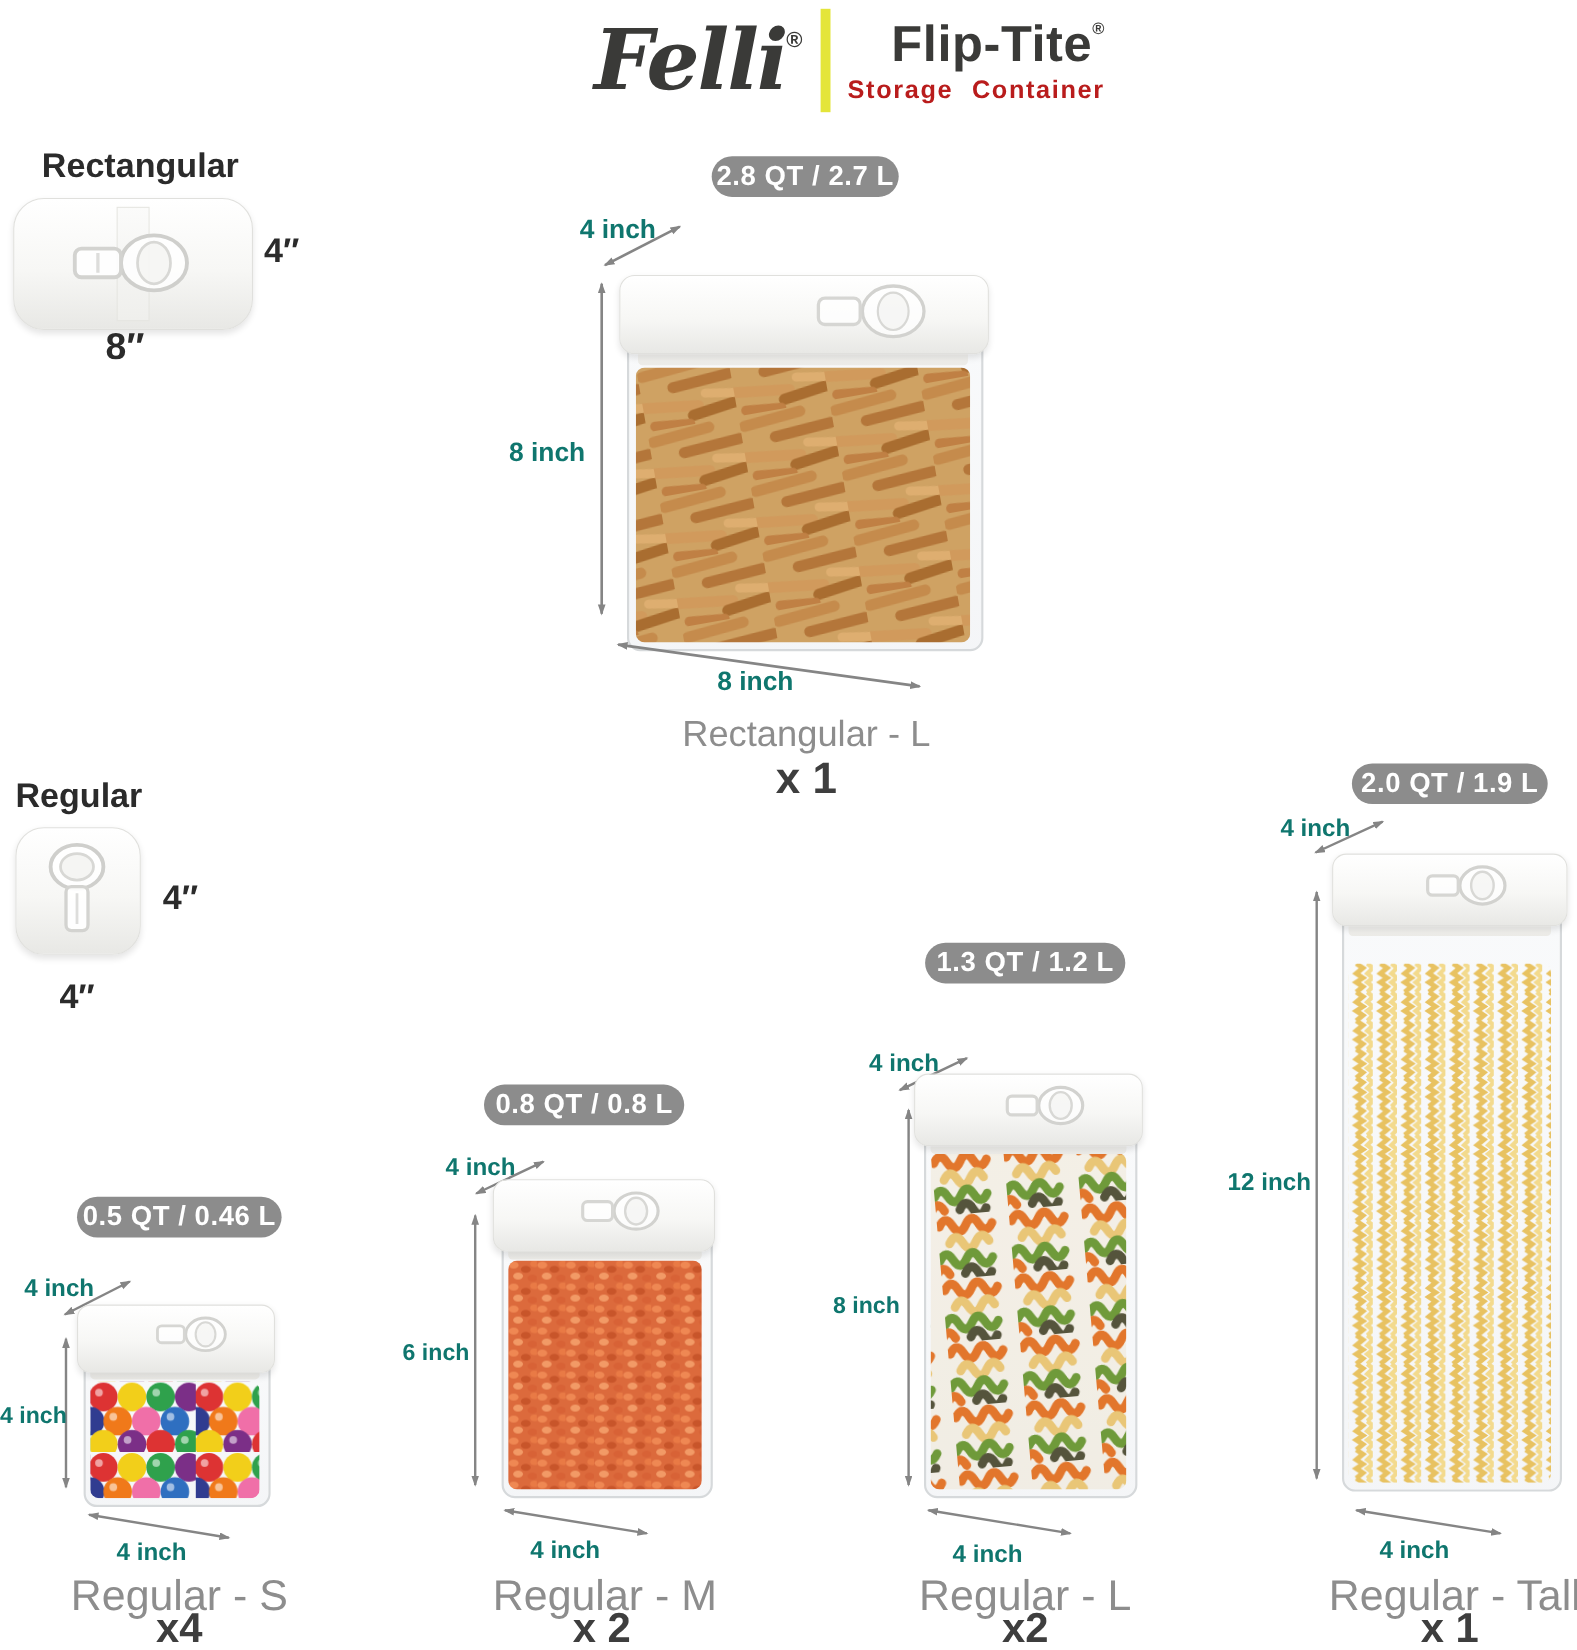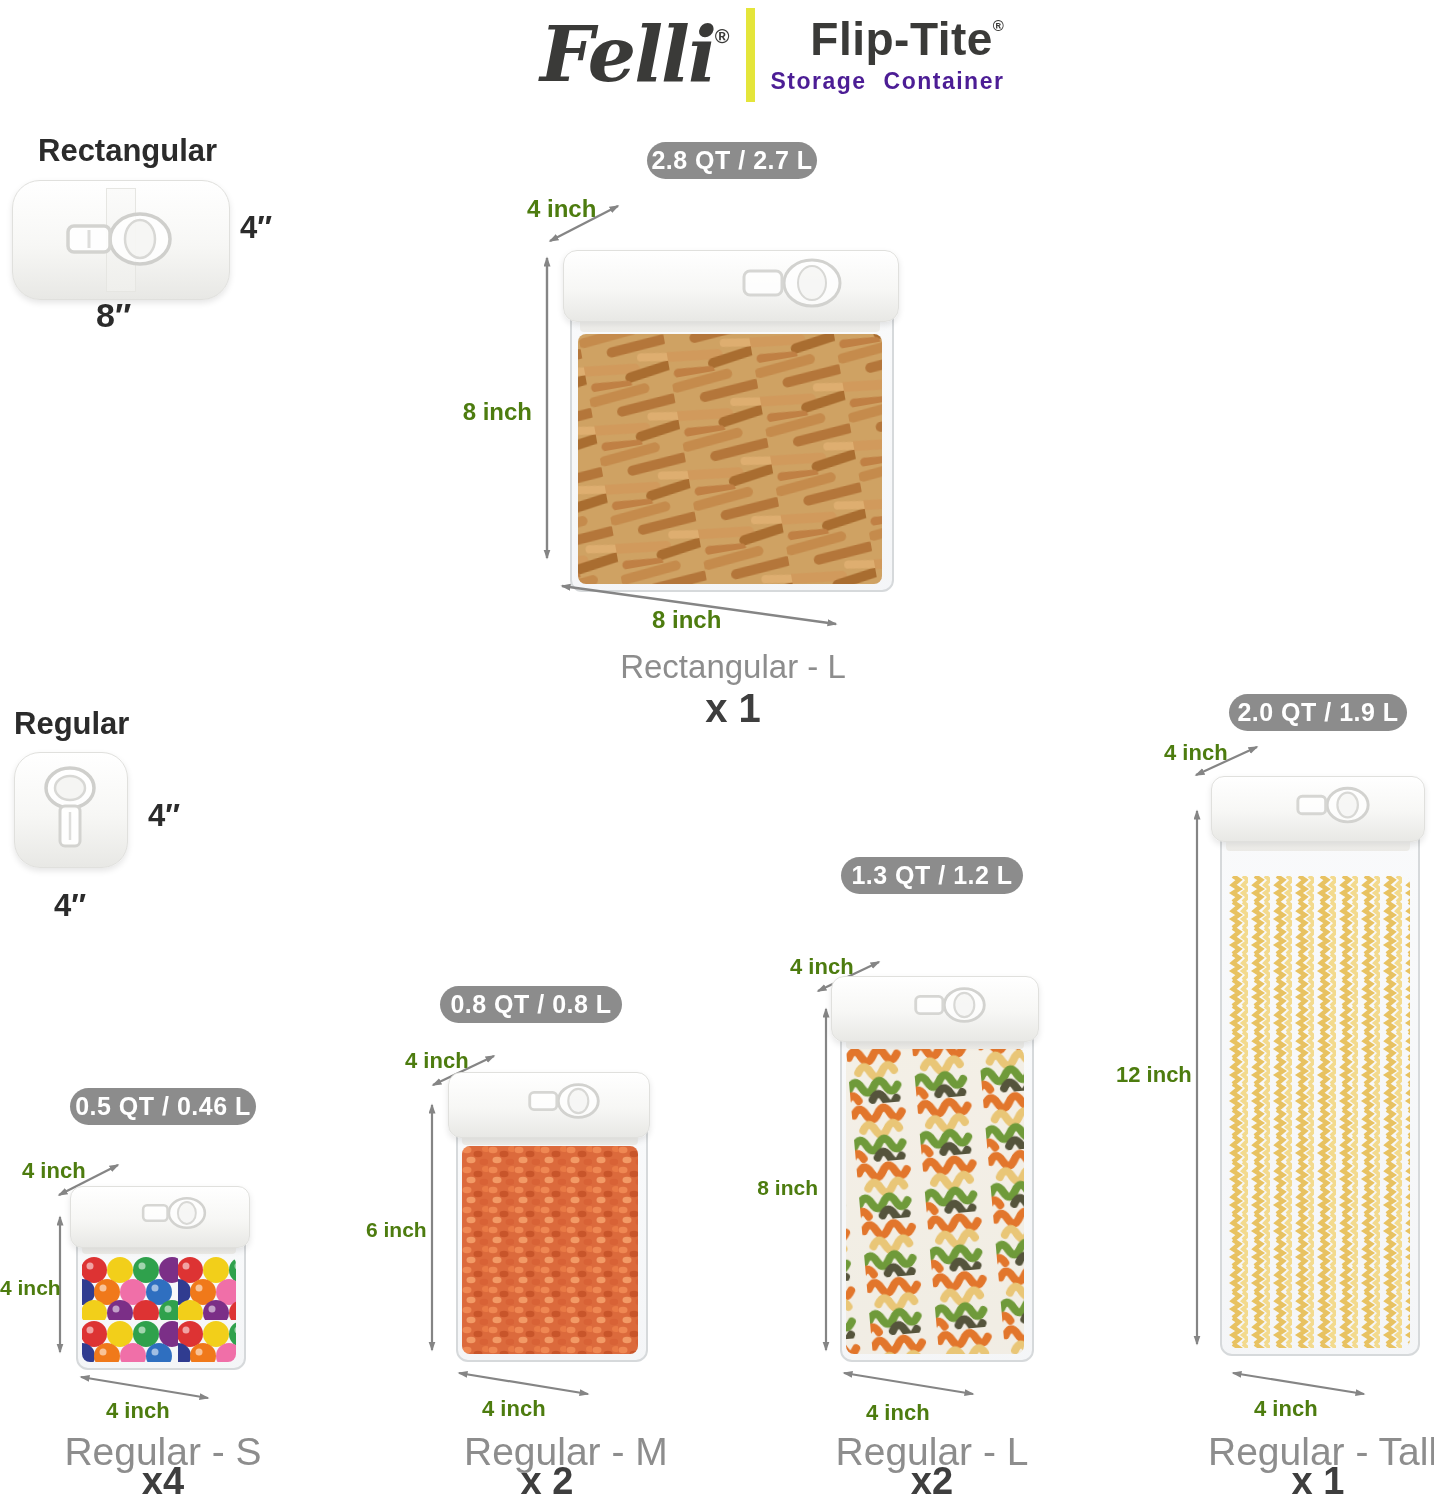--- a/index.html
+++ b/index.html
@@ -7,27 +7,27 @@
           font-family:"Liberation Sans",sans-serif;overflow:hidden;padding-left:44px;}
   .abs{position:absolute;}
   
   .logo-row{display:flex;align-items:center;}
   .brand{font-family:"DejaVu Serif",serif;font-style:italic;font-weight:bold;
          font-size:76px;color:#3a3a38;line-height:1;letter-spacing:-2px;}
   .brand-reg{font-size:20px;vertical-align:38px;font-style:normal;font-family:"Liberation Sans",sans-serif;}
   .logo-bar{width:9px;height:94px;background:#e4e53a;margin:0 16px 0 18px;}
   .product{font-size:46px;font-weight:800;color:#3a3a38;line-height:1.05;letter-spacing:0.5px;text-align:right;}
   .product-reg{font-size:15px;vertical-align:24px;font-weight:bold;}
-  .subtitle{font-size:23px;font-weight:bold;color:#4c1d95;letter-spacing:1.5px;word-spacing:9px;margin-top:4px;}
+  .subtitle{font-size:23px;font-weight:bold;color:#b91c1c;letter-spacing:1.5px;word-spacing:9px;margin-top:4px;}
   
   .grp-title{color:#2b2b2b;font-size:31px;font-weight:bold;white-space:nowrap;}
   .legend-dim{color:#2b2b2b;font-size:31px;font-weight:bold;white-space:nowrap;}
   .badge{display:flex;align-items:center;justify-content:center;background:#8c8c8c;color:#fff;
          font-weight:bold;font-size:25px;border-radius:19px;white-space:nowrap;letter-spacing:0.5px;}
-  .dim{color:#4d7c0f;font-weight:bold;font-size:22px;white-space:nowrap;}
+  .dim{color:#0f766e;font-weight:bold;font-size:22px;white-space:nowrap;}
   .name{color:#8d8d8d;font-size:39px;text-align:center;white-space:nowrap;}
   .count{color:#3e3e3e;font-size:38px;font-weight:bold;text-align:center;white-space:nowrap;}
   
   .lid{background:linear-gradient(180deg,#ffffff 0%,#f7f7f5 55%,#e8e8e5 100%);
        border:1px solid #e0e0dd;box-shadow:0 3px 6px rgba(0,0,0,0.10);}
   .rim{background:linear-gradient(180deg,#f8f8f6,#ecebe7);border-radius:4px;}
   .body-box{background:linear-gradient(180deg,rgba(244,246,248,0.55),rgba(231,234,238,0.45));
             border:2px solid #d6d9db;border-radius:6px 6px 12px 12px;}
   .lid-channel{background:linear-gradient(180deg,#fbfbfa,#efefec);border:1px solid #e6e6e2;}
 </style>
@@ -199,21 +199,21 @@
   <div class="abs lid" style="left:448px;top:1072px;width:200px;height:64px;border-radius:13px;"></div>
   <svg class="abs" style="left:524px;top:1078px;" width="80" height="46" viewBox="0 0 112 58">
     <ellipse cx="76" cy="29" rx="28" ry="23" fill="rgba(255,255,255,0.7)" stroke="#d2d2cf" stroke-width="4"></ellipse>
     <ellipse cx="76" cy="29" rx="14" ry="17" fill="rgba(242,242,240,0.6)" stroke="#d8d8d5" stroke-width="3"></ellipse>
     <rect x="8" y="17" width="38" height="24" rx="6" fill="rgba(255,255,255,0.75)" stroke="#d6d6d3" stroke-width="4"></rect>
   </svg>
   <svg class="abs" style="left:452px;top:1364px;" width="146" height="38">
     <line x1="7" y1="9" x2="136" y2="30" stroke="#858585" stroke-width="2.2" marker-start="url(#ah)" marker-end="url(#ah)"></line>
   </svg>
   <div class="abs dim" style="left:482px;top:1396px;">4 inch</div>
-  <div class="abs name" style="left:464px;top:1430px;width:200px;">Regular - M</div>
+  <div class="abs name" style="left:448px;top:1430px;width:200px;">Regular - M</div>
   <div class="abs count" style="left:447px;top:1460px;width:200px;">x 2</div>
 
   <div class="abs badge" style="left:841px;top:857px;width:182px;height:37px;">1.3 QT / 1.2 L</div>
   <div class="abs dim" style="left:790px;top:954px;">4 inch</div>
   <svg class="abs" style="left:811px;top:954px;" width="76" height="44">
     <line x1="7" y1="37" x2="68" y2="8" stroke="#858585" stroke-width="2.2" marker-start="url(#ah)" marker-end="url(#ah)"></line>
   </svg>
   <svg class="abs" style="left:818px;top:1002px;" width="16" height="356">
     <line x1="8" y1="7" x2="8" y2="348" stroke="#858585" stroke-width="2.2" marker-start="url(#ah)" marker-end="url(#ah)"></line>
   </svg>

